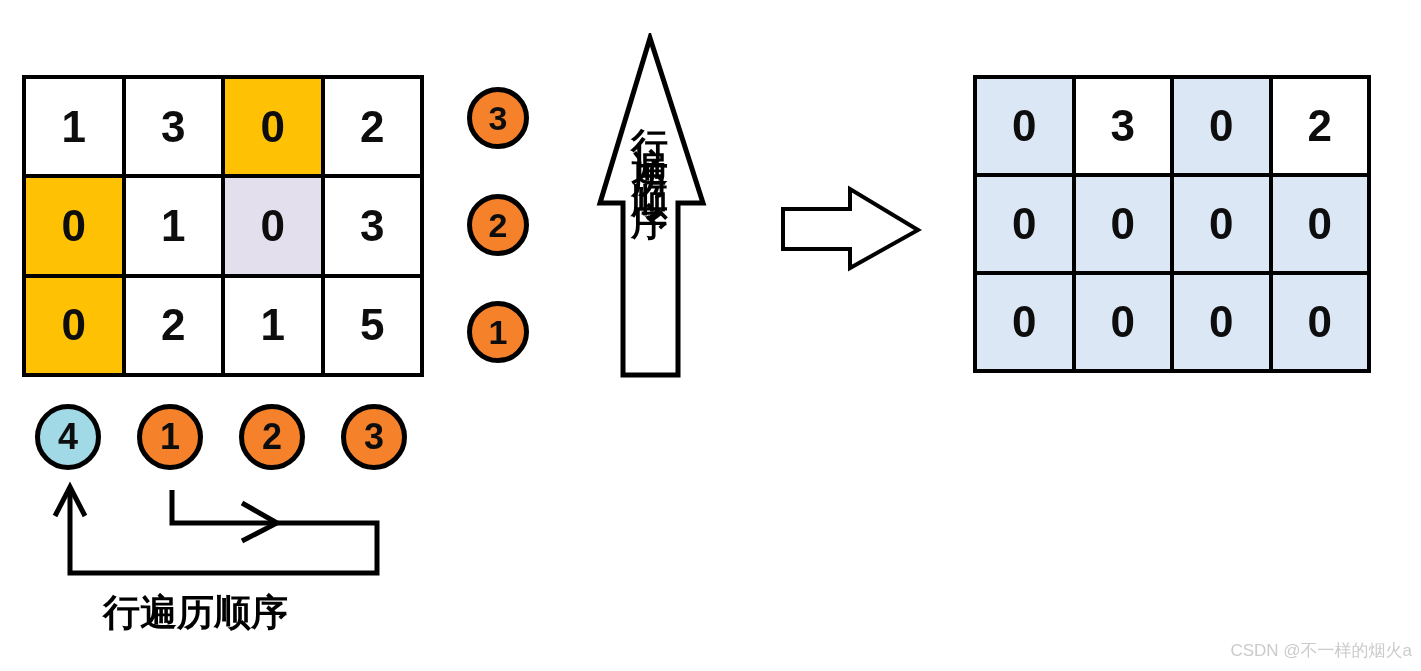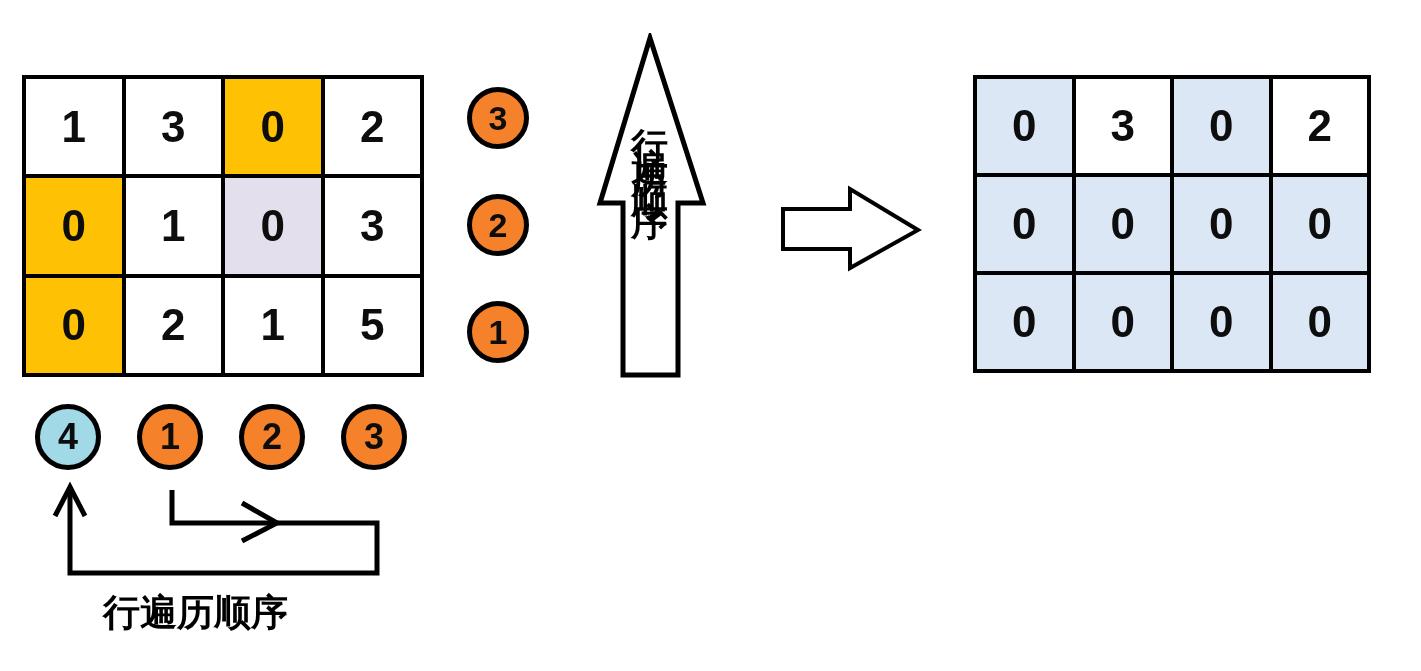--- a/index.html
+++ b/index.html
@@ -91,13 +91,14 @@
       <div class="badge bg-orange">3</div>
     </div>
 
   <svg class="arrow-svg" style="left:48px;top:478px;" width="340" height="105">
     <path d="M124,12 L124,45 L329,45 L329,95 L22,95 L22,9" fill="none" stroke="#000000" stroke-width="5"></path>
     <path d="M7,38 L22,9 L37,38" fill="none" stroke="#000000" stroke-width="5"></path>
     <path d="M194,25 L229,45 L194,63" fill="none" stroke="#000000" stroke-width="5"></path>
   </svg>
   <div class="hlabel">行遍历顺序</div>
 
+  <div class="watermark">CSDN @不一样的烟火a</div>
 </div>
 
 </body></html>

